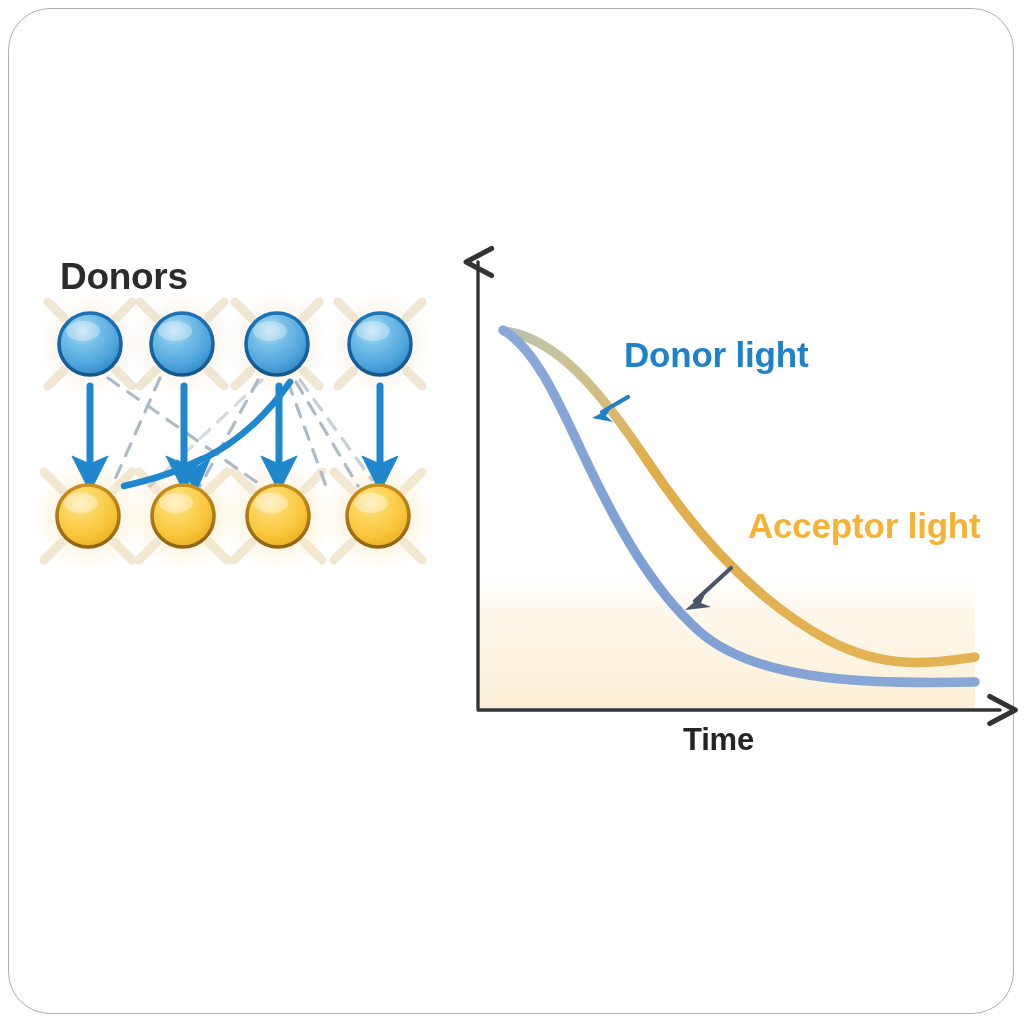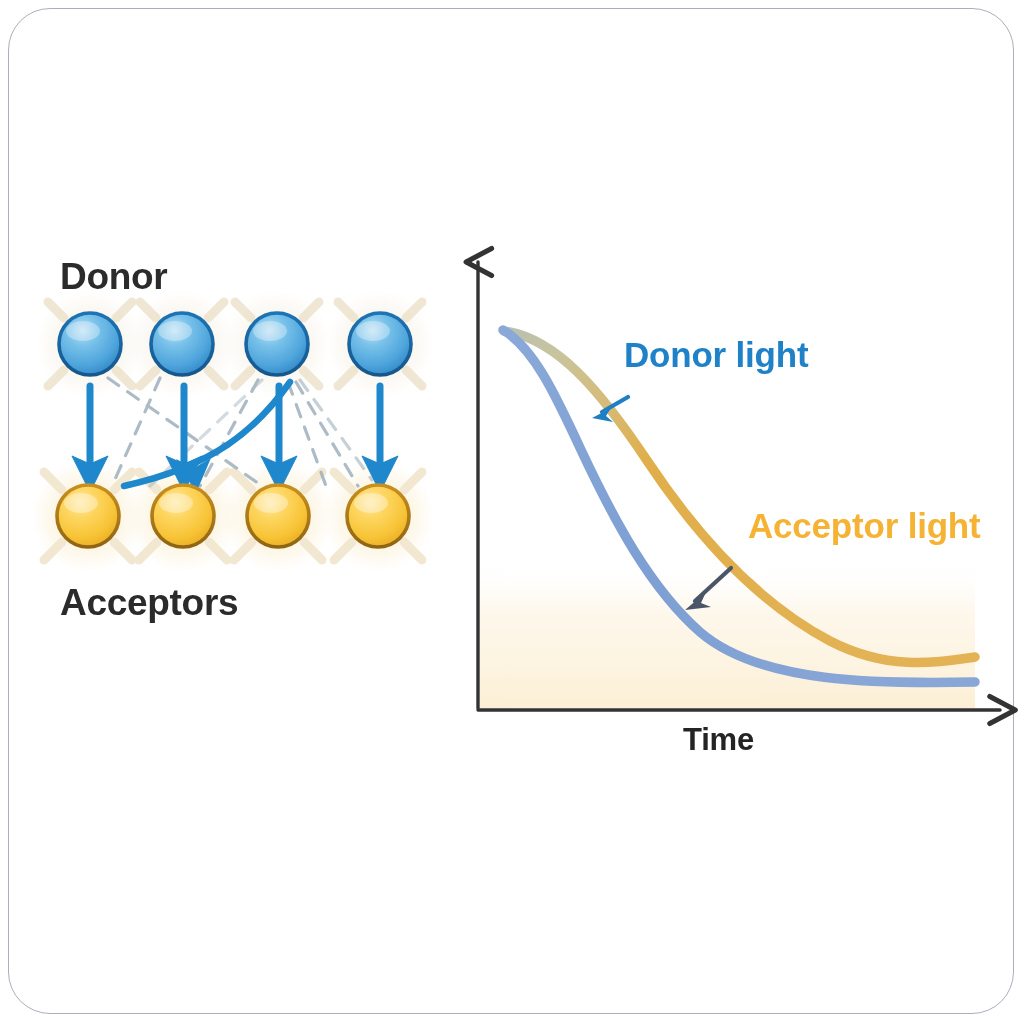--- a/index.html
+++ b/index.html
@@ -321,23 +321,22 @@
         <path d="M592,418 L611,408 L606,416 L613,422 Z" fill="#1f7fc4"></path>
       </g>
 
       <g>
         <line x1="731" y1="568" x2="695" y2="601" stroke="#4a5568" stroke-width="4.2" stroke-linecap="round"></line>
         <path d="M685,610 L706,592 L701,603 L711,607 Z" fill="#4a5568"></path>
       </g>
     </g>
   </svg>
 
-  <div class="txt label-donors">Donor</div>
-
-  <div class="txt label-acceptors">Acceptors</div>
+  <div class="txt label-donors">Donors</div>
+
 
   <div class="txt label-acceptor-light">Acceptor light</div>
 
   <div class="txt label-donor-light">Donor light</div>
 
   <div class="txt label-time">Time</div>
 
 </div>
 
 </body></html>

